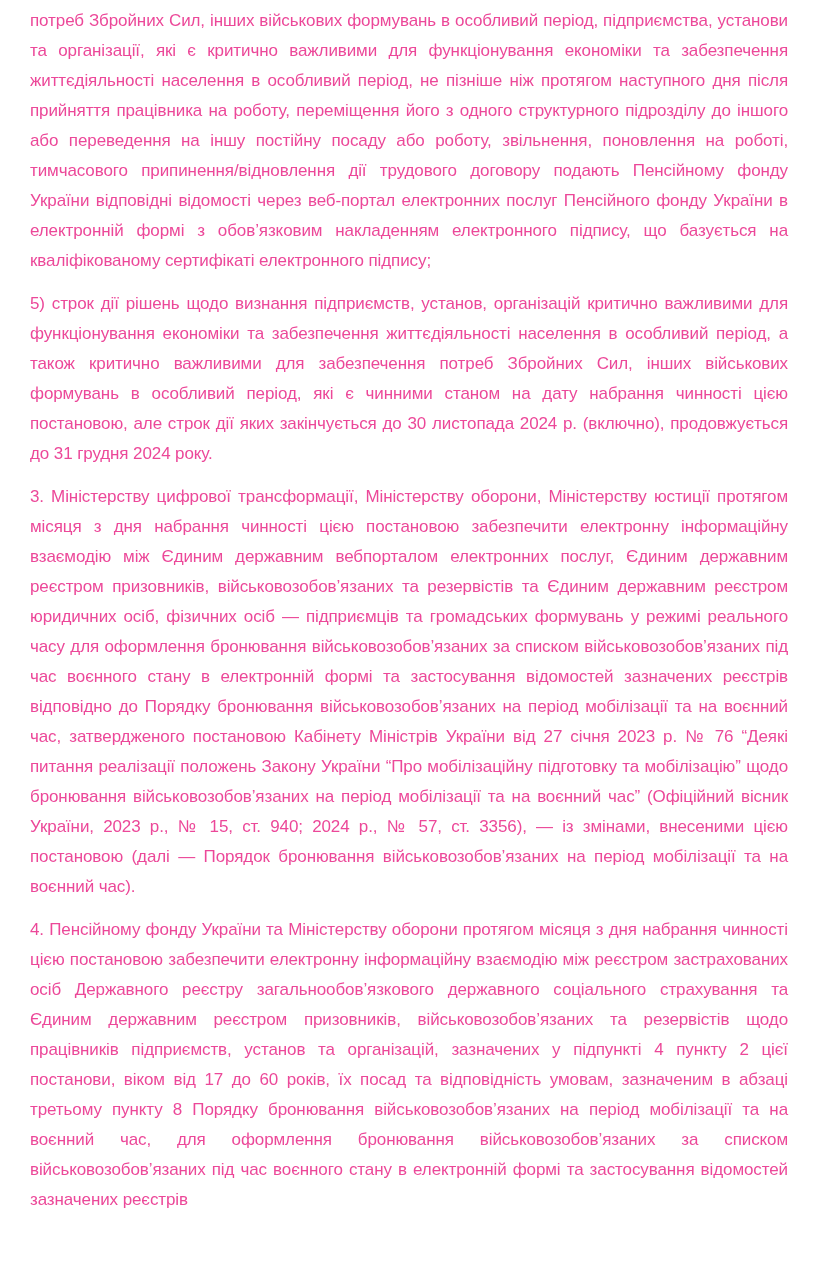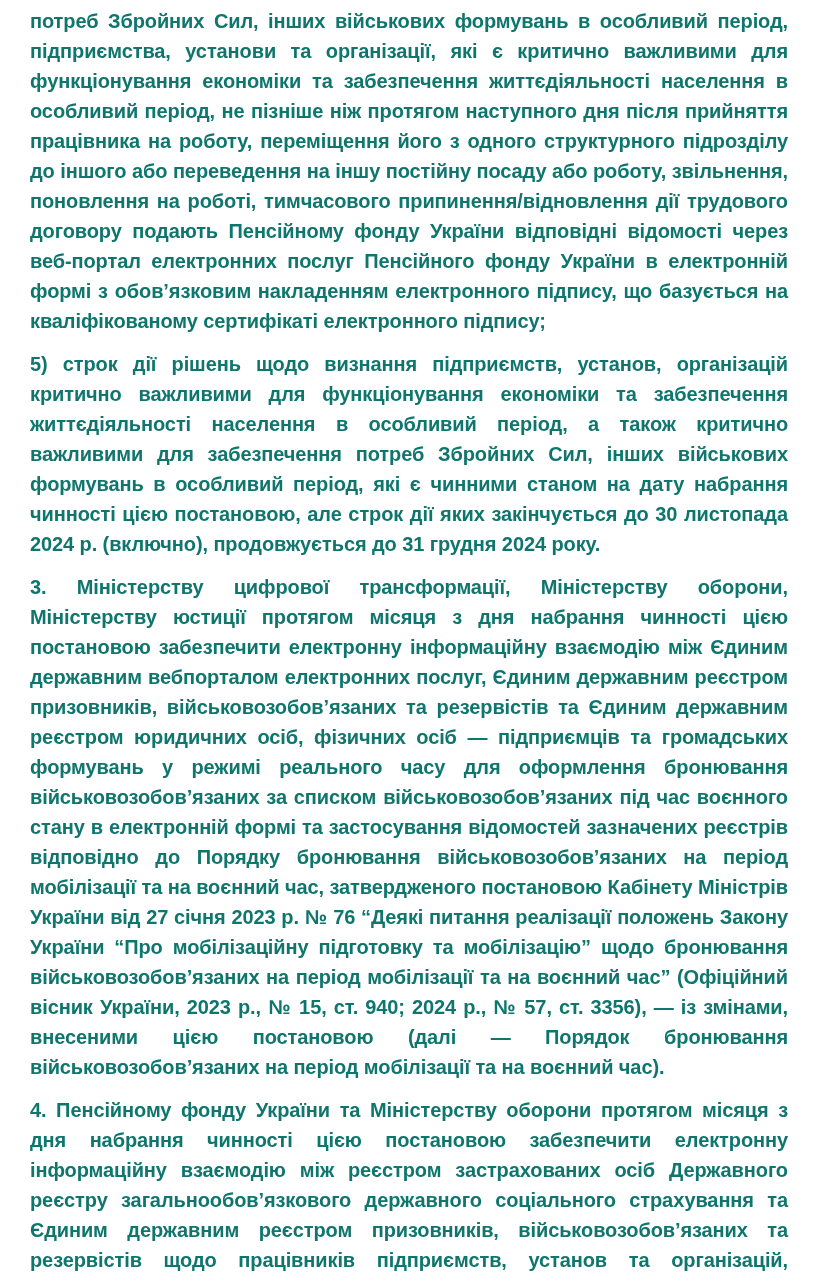--- a/index.html
+++ b/index.html
@@ -14,24 +14,24 @@
   .page {
     box-sizing: border-box;
     width: 818px;
     height: 1280px;
     padding: 6px 30px 0 30px;
     background: #ffffff;
   }
   .para {
     margin: 0 0 13px 0;
     font-family: "Liberation Sans", sans-serif;
-    font-weight: 700;
-    font-size: 20px;
+    font-weight: 400;
+    font-size: 17px;
     line-height: 30px;
-    color: #0f766e;
+    color: #ec4899;
     text-align: justify;
     letter-spacing: -0.1px;
   }
   .para:last-child {
     margin-bottom: 5px;
   }
 </style>
 </head>
 <body>
 

